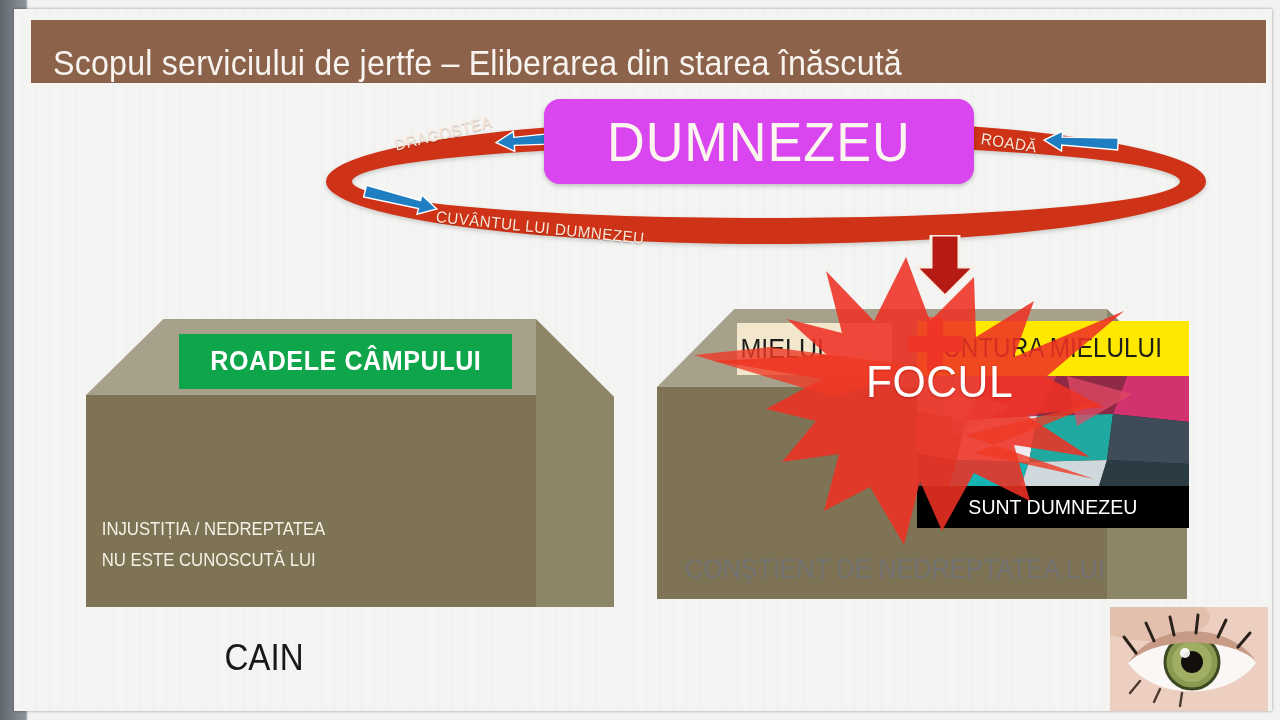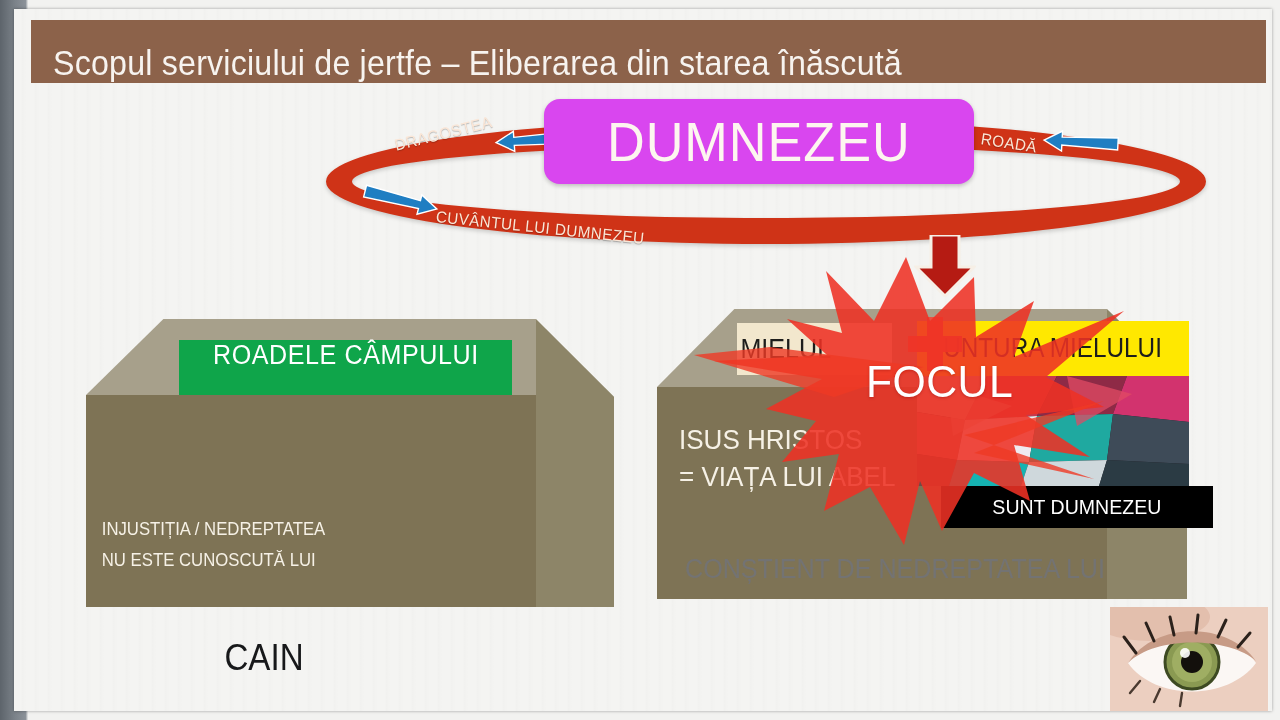--- a/index.html
+++ b/index.html
@@ -93,22 +93,22 @@
   #cain-top{
     left:0px;top:0px;width:450px;height:76px;
     background:#a7a08b;
     clip-path:polygon(0% 100%, 17.2% 0%, 100% 0%, 100% 100%);
   }
   #cain-side{
     left:450px;top:0px;width:78px;height:288px;background:#8d8568;
     clip-path:polygon(0% 0%, 100% 27%, 100% 100%, 0% 100%);
   }
   #roadele-banner{
-    position:absolute;left:93px;top:21px;width:333px;height:55px;
-    background:#0fa54a;display:flex;justify-content:center;
+    position:absolute;left:93px;top:15px;width:333px;height:55px;
+    background:#0fa54a;display:flex;align-items:center;justify-content:center;font-weight:bold;
   }
   #roadele-text{color:#ffffff;font-size:27px;letter-spacing:.6px;transform:scaleX(.93);}
   #cain-body-text{
     position:absolute;left:0px;top:195px;width:450px;
     text-align:left;color:#f6f1e6;font-size:18px;line-height:31px;
   }
   #cain-body-text span{display:block;transform:scaleX(.93);}
   #cain-label{
     position:absolute;left:150px;top:628px;width:200px;text-align:center;
     color:#17181a;font-size:36px;transform:scaleX(.92);
@@ -151,21 +151,21 @@
     background:#ffe800;display:flex;align-items:center;justify-content:center;
   }
   #untura-text{color:#1d1d1b;font-size:27px;transform:scaleX(.90);white-space:nowrap;}
   
   #poly-photo{
     position:absolute;left:903px;top:367px;width:272px;height:110px;
     overflow:hidden;background:#2f2b33;
   }
   #sunt-dumnezeu-banner{
     position:absolute;left:903px;top:477px;width:272px;height:42px;
-    background:#000000;display:flex;align-items:center;justify-content:center;margin-left:24px;
+    background:#000000;display:flex;align-items:center;justify-content:center;
   }
   #sunt-dumnezeu-text{color:#ffffff;font-size:21px;transform:scaleX(.93);white-space:nowrap;}
   
   #star-burst{
     position:absolute;left:660px;top:240px;width:460px;height:310px;
     pointer-events:none;
   }
   #focul-text{
     position:absolute;left:848px;top:347px;
     color:#ffffff;font-size:45px;letter-spacing:.5px;
@@ -225,24 +225,20 @@
         <span>INJUSTIȚIA / NEDREPTATEA</span>
         <span>NU ESTE CUNOSCUTĂ LUI</span>
       </div>
     </div>
     <div id="cain-label">CAIN</div>
 
     <div id="abel-box">
       <div class="box3d-side" id="abel-side"></div>
       <div class="box3d-front" id="abel-front"></div>
       <div class="box3d-top" id="abel-top"></div>
-      <div id="abel-body-text">
-        <span>ISUS HRISTOS</span>
-        <span>= VIAȚA LUI ABEL</span>
-      </div>
       <div id="abel-bottom-text">
         <span>CONȘTIENT DE NEDREPTATEA LUI</span>
       </div>
     </div>
 
     <div id="mielul-chip">
       <span id="mielul-text">MIELUL</span>
     </div>
 
     <div id="untura-chip">

